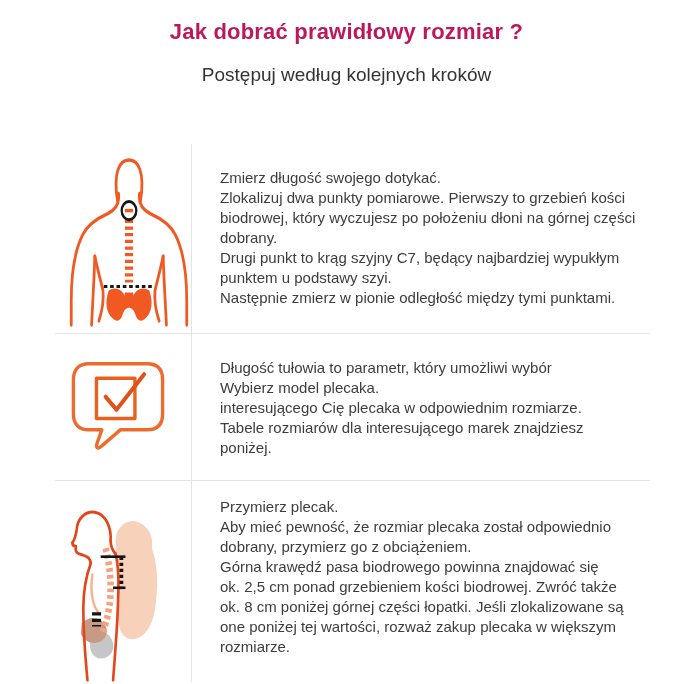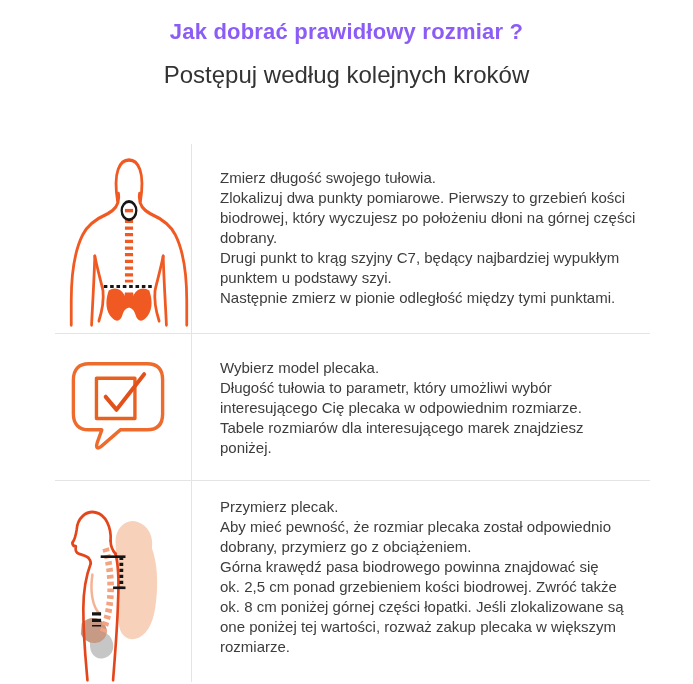--- a/index.html
+++ b/index.html
@@ -2,26 +2,26 @@
 <html><head>
 <meta charset="utf-8">
 <style>
   html,body{margin:0;padding:0;background:#fff;}
   .page{
     width:693px;height:684px;overflow:hidden;background:#ffffff;
     font-family:"Liberation Sans", sans-serif;position:relative;
   }
   .title{
     margin:0;padding-top:16px;text-align:center;
-    font-size:22px;line-height:32px;font-weight:bold;color:#8b5cf6;
+    font-size:22px;line-height:32px;font-weight:bold;color:#be185d;
     letter-spacing:0.2px;
   }
   .subtitle{
     margin-top:14px;text-align:center;
-    font-size:24px;line-height:26px;font-weight:400;color:#333333;
+    font-size:19px;line-height:26px;font-weight:400;color:#333333;
   }
   .steps{margin-top:56px;}
   .step{display:flex;position:relative;}
   .step-1{height:189px;}
   .step-2{height:146px;}
   .step-3{height:201px;}
   .icon-cell{
     flex:0 0 192px;width:192px;position:relative;
     border-right:1px solid #e4e4e4;box-sizing:border-box;
   }
@@ -73,21 +73,21 @@
 
           <line x1="75" y1="62" x2="75" y2="124" stroke="#f05a22" stroke-width="10" stroke-dasharray="3.2 3.4" stroke-linecap="butt"></line>
 
           <circle cx="75" cy="53" r="9" fill="#ffffff" stroke="#161616" stroke-width="2.8"></circle>
           <line x1="70" y1="53" x2="80" y2="53" stroke="#f05a22" stroke-width="3.4" stroke-linecap="butt"></line>
 
           <line x1="44" y1="128" x2="106" y2="128" stroke="#161616" stroke-width="3" stroke-dasharray="4.4 3.4" stroke-linecap="butt"></line>
         </svg>
       </div>
       <div class="text-cell">
-        <div class="line">Zmierz długość swojego tułowia.</div>
+        <div class="line">Zmierz długość swojego dotykać.</div>
         <div class="line">Zlokalizuj dwa punkty pomiarowe. Pierwszy to grzebień kości</div>
         <div class="line">biodrowej, który wyczujesz po położeniu dłoni na górnej części</div>
         <div class="line">dobrany.</div>
         <div class="line">Drugi punkt to krąg szyjny C7, będący najbardziej wypukłym</div>
         <div class="line">punktem u podstawy szyi.</div>
         <div class="line">Następnie zmierz w pionie odległość między tymi punktami.</div>
       </div>
     </section>
 
     <div class="h-divider"></div>
@@ -97,22 +97,22 @@
         <svg class="svg-bubble" width="100" height="95" viewBox="0 0 130 118" preserveAspectRatio="none" fill="none" stroke-linecap="round" stroke-linejoin="round">
 
           <path d="M27,6 L103,6 C116,6 123,13 123,26 L123,68 C123,81 116,88 103,88 L68,88 L44,108 C38,113 36,110 38,104 L44,88 L27,88 C14,88 7,81 7,68 L7,26 C7,13 14,6 27,6 Z" stroke="#ee6b2e" stroke-width="4.4"></path>
 
           <rect x="37" y="24" width="50" height="50" stroke="#e8611f" stroke-width="4.4"></rect>
 
           <path d="M49,47 L63,63 L99,19" stroke="#e2511a" stroke-width="5.2"></path>
         </svg>
       </div>
       <div class="text-cell">
+        <div class="line">Długość tułowia to parametr, który umożliwi wybór</div>
         <div class="line">Wybierz model plecaka.</div>
-        <div class="line">Długość tułowia to parametr, który umożliwi wybór</div>
         <div class="line">interesującego Cię plecaka w odpowiednim rozmiarze.</div>
         <div class="line">Tabele rozmiarów dla interesującego marek znajdziesz</div>
         <div class="line">poniżej.</div>
       </div>
     </section>
 
     <div class="h-divider"></div>
 
     <section class="step step-3">
       <div class="icon-cell">

